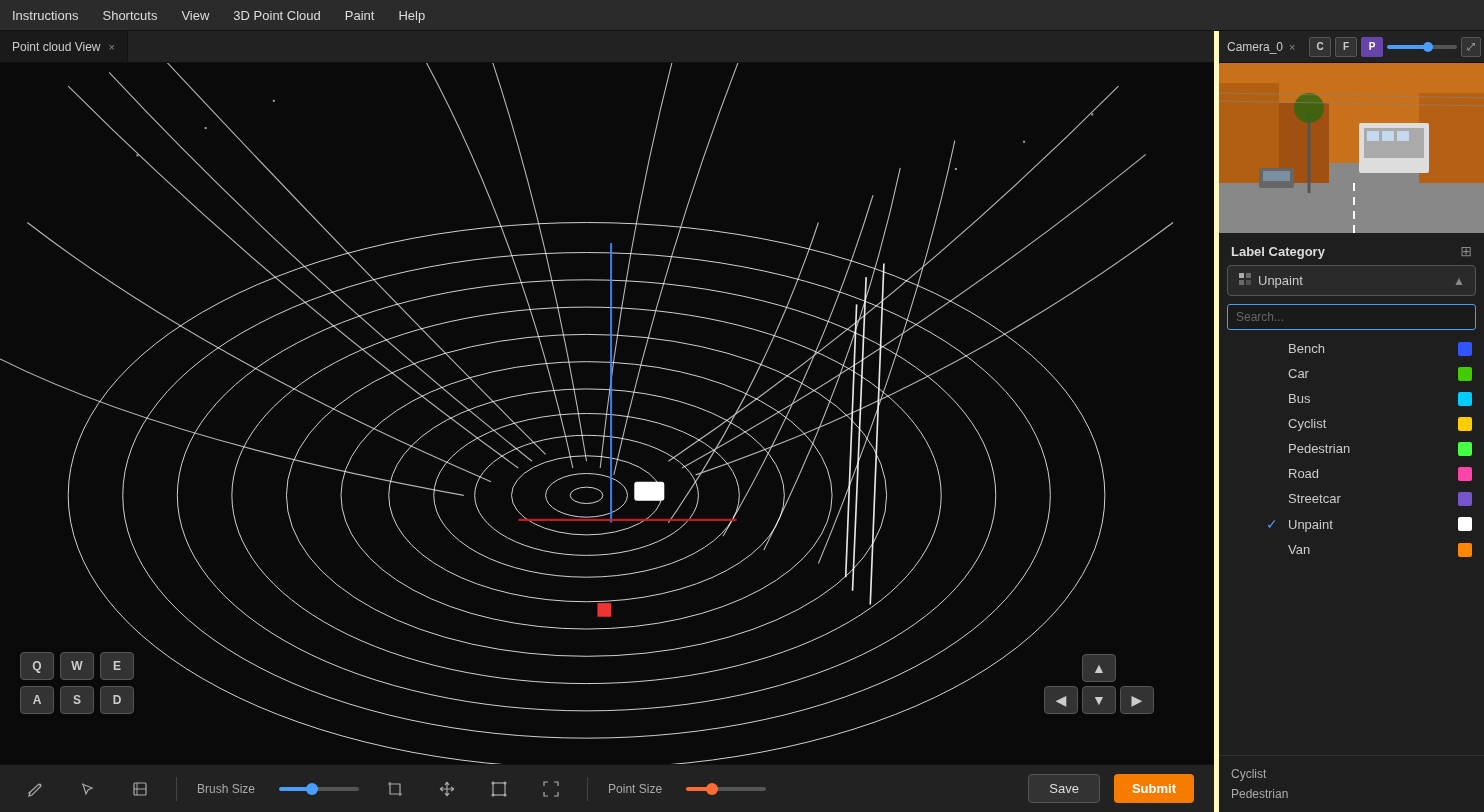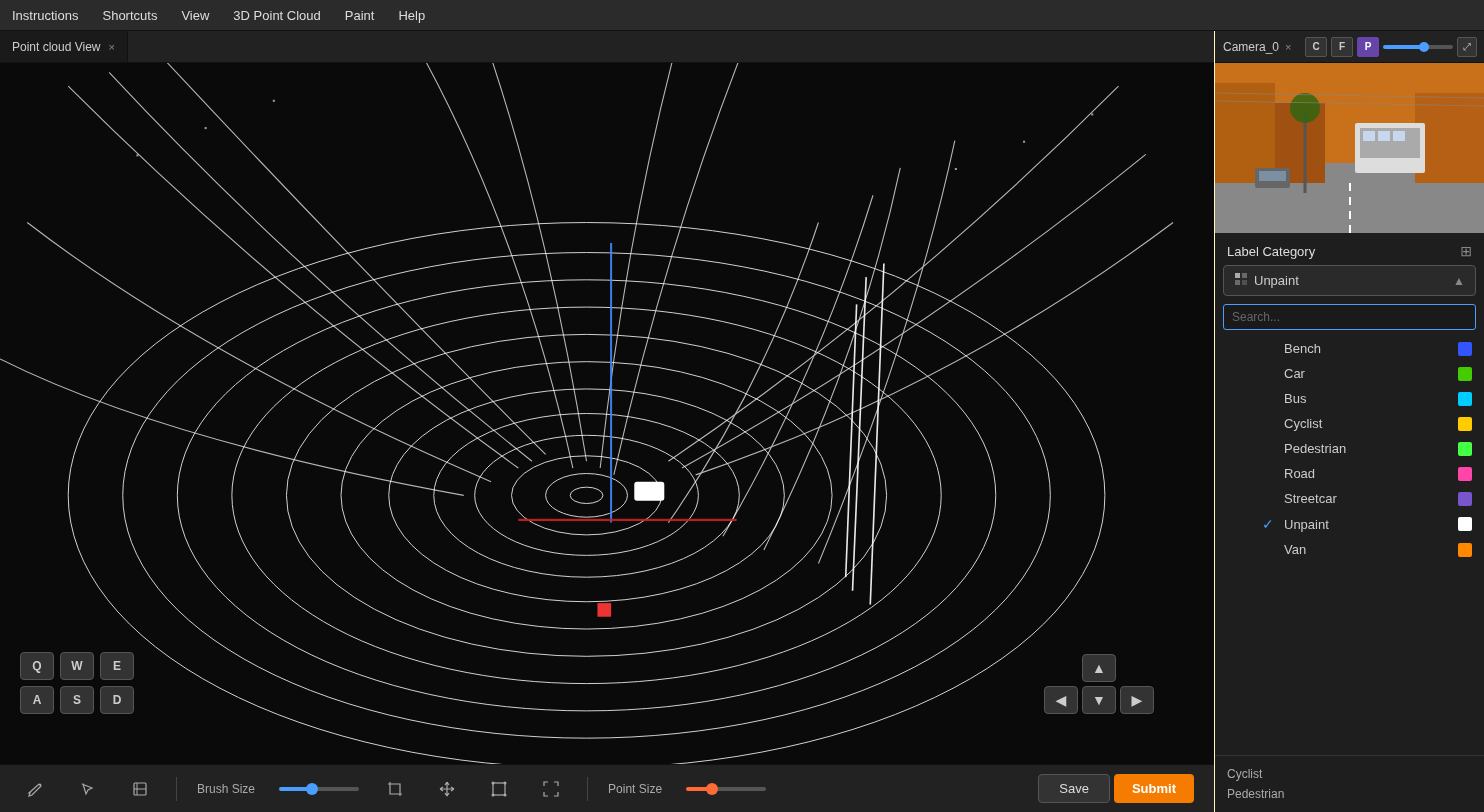--- a/index.html
+++ b/index.html
@@ -198,21 +198,21 @@
       background: linear-gradient(to right, #ff6b35 0%, #ff6b35 30%, #555 30%);
     }
     .point-size-slider::-webkit-slider-thumb {
       background: #ff6b35;
     }
 
     
     #action-buttons {
       margin-left: auto;
       display: flex;
-      gap: 4px;
+      gap: 14px;
       border-radius: 7px;
     }
     .save-btn {
       background: #333;
       color: #ddd;
       border: 1px solid #555;
       padding: 6px 20px;
       border-radius: 4px;
       cursor: pointer;
       font-size: 13px;
@@ -323,21 +323,21 @@
     }
     #label-header {
       display: flex;
       align-items: center;
       justify-content: space-between;
       padding: 10px 12px 6px;
     }
     #label-title {
       color: #ddd;
       font-size: 13px;
-      font-weight: 400;
+      font-weight: 700;
     }
     .label-header-icon {
       color: #888;
       cursor: pointer;
       font-size: 14px;
     }
 
     
     #label-dropdown {
       margin: 0 8px 4px;
@@ -423,21 +423,21 @@
       font-size: 12px;
       padding: 3px 0;
     }
 
     
     #right-container {
       width: 270px;
       display: flex;
       flex-direction: column;
       background: #1e1e1e;
-      border-left: 1px solid #fef9c3;
+      border-left: 5px solid #fef9c3;
       flex-shrink: 0;
     }
   </style>
 </head>
 <body>
 
 <div id="menu-bar">
   <div class="menu-item">Instructions</div>
   <div class="menu-item">Shortcuts</div>
   <div class="menu-item">View</div>

